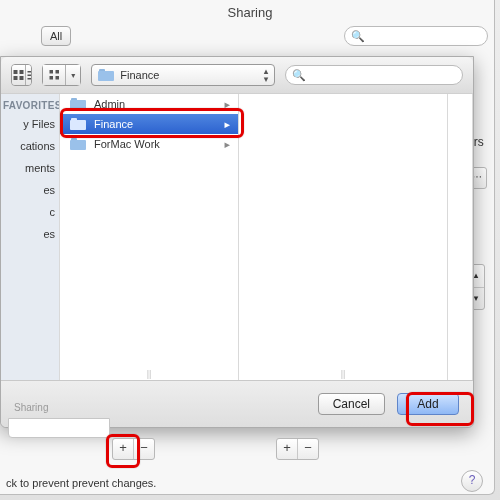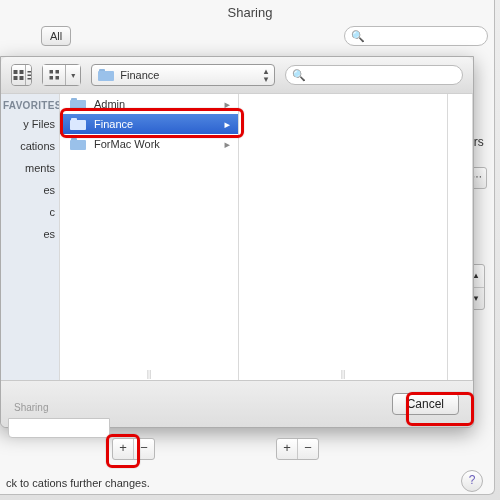--- a/index.html
+++ b/index.html
@@ -191,33 +191,34 @@
       <div class="col-scroll-hint">||</div>
     </div>
     <div class="col c2">
       <div class="col-scroll-hint">||</div>
     </div>
     <div class="col c3"></div>
   </div>
 
   <div class="sheet-footer">
     <button class="btn">Cancel</button>
+    <button class="btn primary">Add</button>
   </div>
 </div>
 
 <div class="below">
   <div class="shareslabel">Sharing</div>
   <div class="box" style="left:8px; top:418px; width:100px; height:18px;"></div>
   <div style="position:absolute; left:112px; top:438px;" class="pm">
      <span>+</span>
      <span>−</span>
   </div>
   <div style="position:absolute; left:276px; top:438px;" class="pm">
      <span>+</span>
      <span>−</span>
   </div>
-  <div class="locktext">ck to cations further changes.</div>
+  <div class="locktext">ck to prevent prevent changes.</div>
   <div class="help">?</div>
 </div>
 
 <div class="hl" style="left:60px; top:108px; width:178px; height:24px;"></div>
 <div class="hl" style="left:406px; top:392px; width:62px; height:28px;"></div>
 <div class="hl" style="left:106px; top:434px; width:28px; height:28px;"></div>
 
 </body></html>

